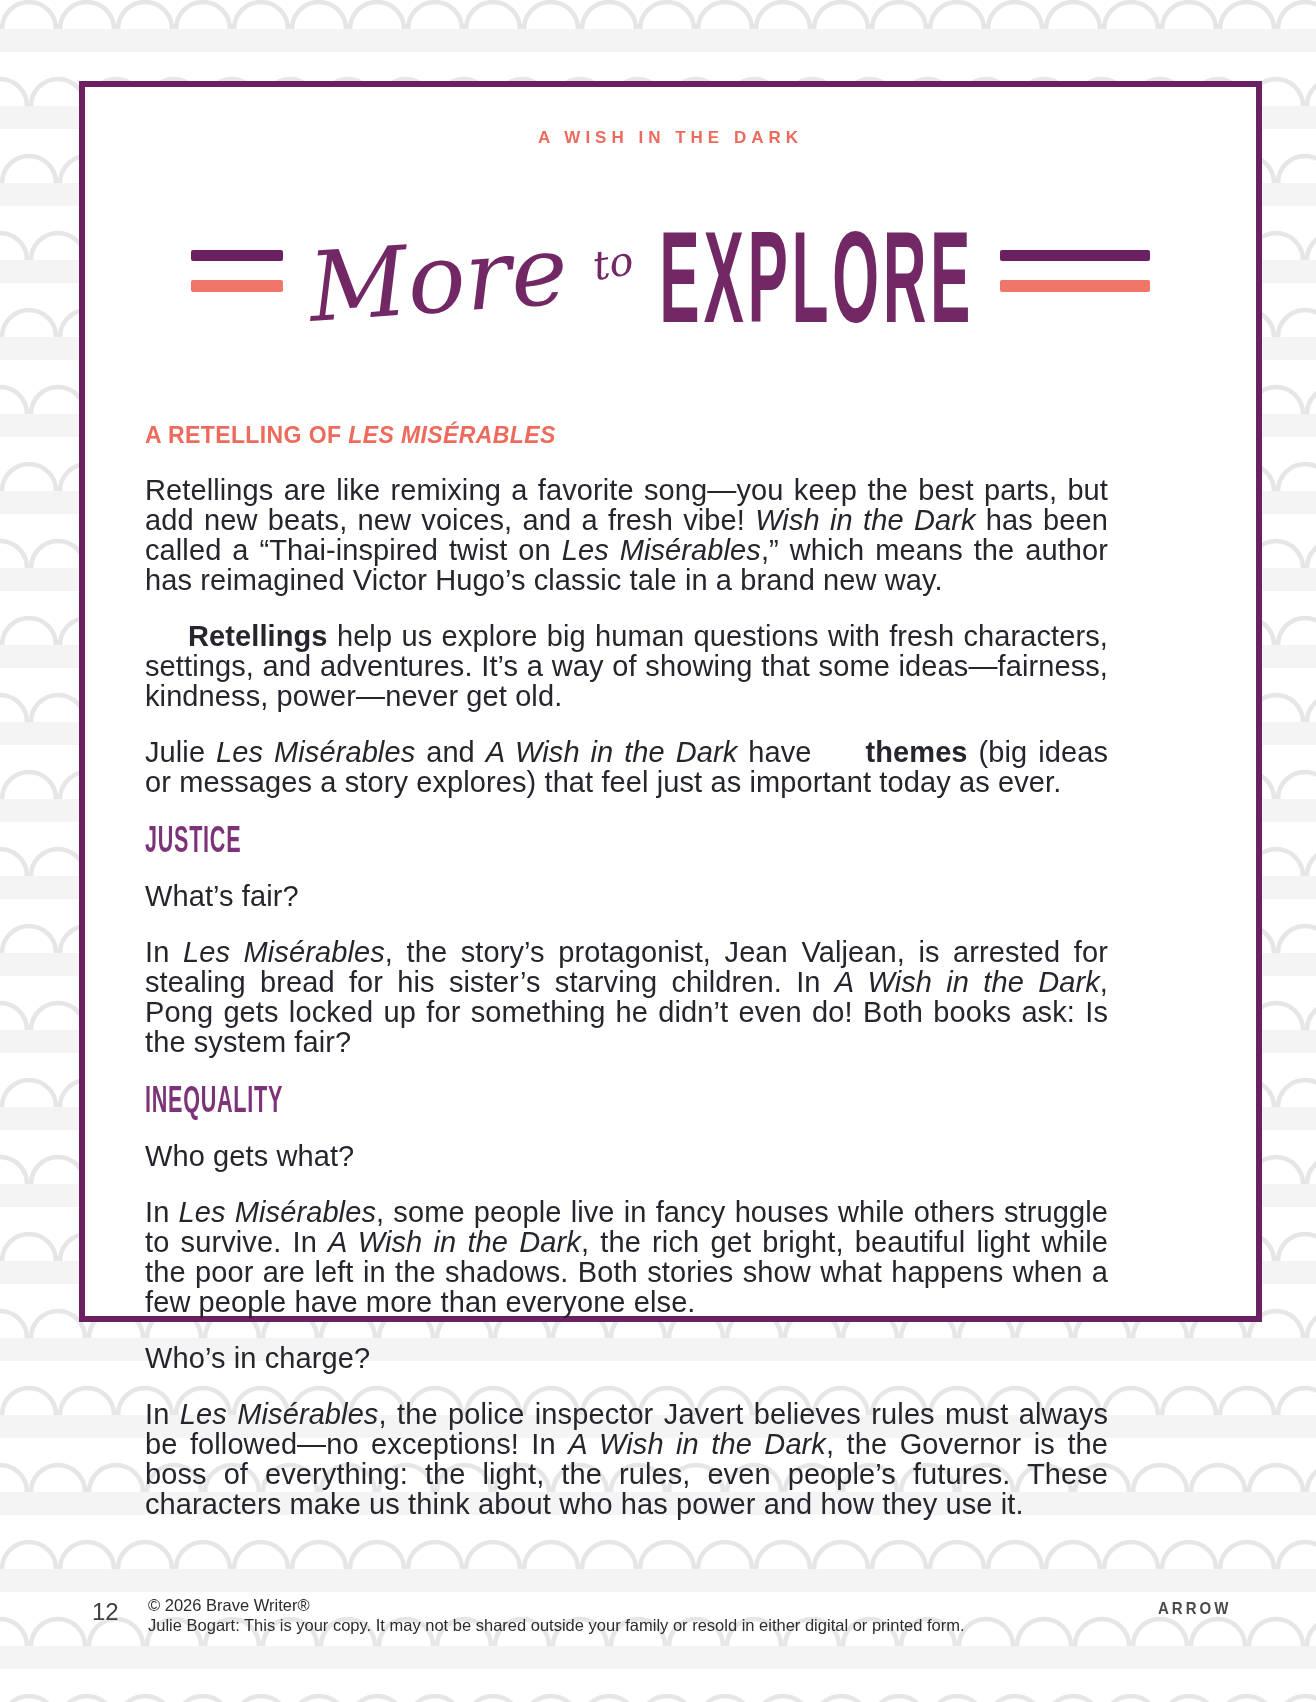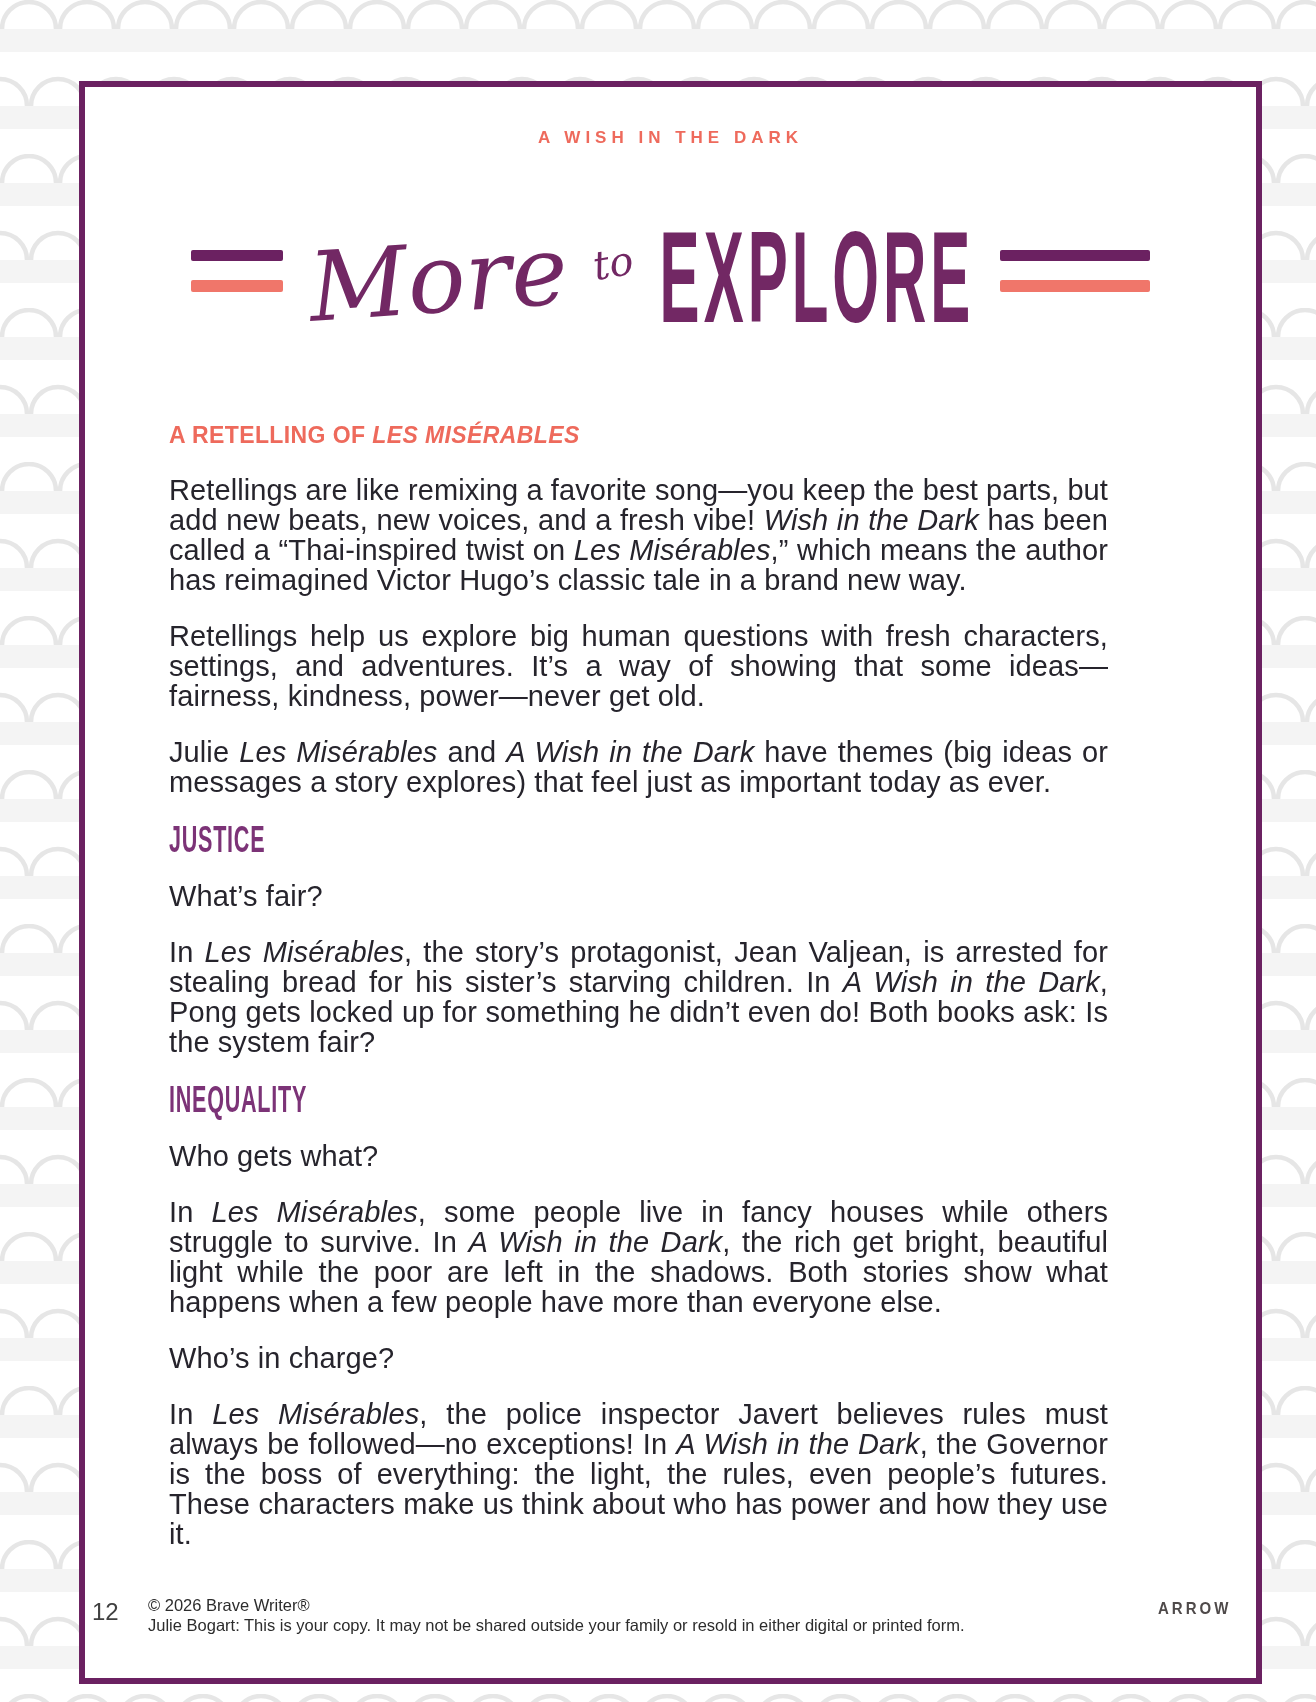--- a/index.html
+++ b/index.html
@@ -4,21 +4,21 @@
 <style>
   html,body{margin:0;padding:0;}
   body{
     width:1316px;height:1702px;position:relative;overflow:hidden;
     background:#ffffff;
     font-family:"Liberation Sans",sans-serif;
   }
   .bg{position:absolute;left:0;top:0;z-index:0;}
   
   .card{
-    position:absolute;left:79px;top:81px;width:1183px;height:1603px;
+    position:absolute;left:79px;top:81px;width:1183px;height:1241px;
     box-sizing:border-box;background:#ffffff;border:6px solid #6b2161;z-index:1;
   }
   .book-title{
     padding-top:41px;text-align:center;
     font-size:17px;font-weight:700;letter-spacing:5px;color:#ee6a5c;
   }
   
   .title-row{
     margin-top:46px;height:170px;
     display:flex;align-items:center;justify-content:center;gap:26px;
@@ -36,37 +36,37 @@
   .t-to{
     font-family:"DejaVu Serif",serif;font-style:italic;
     font-size:40px;color:#722864;
     display:inline-block;transform:translateY(-16px) rotate(-10deg);
   }
   .t-explore{
     display:inline-block;font-size:60px;font-weight:700;letter-spacing:4px;
     color:#722864;line-height:1;transform:scaleY(2.15);transform-origin:center;
   }
   
-  .article{padding:58px 148px 0 84px;color:#26242c;}
+  .article{padding:58px 148px 0 60px;color:#26242c;}
   .sec-heading{
     font-size:23px;font-weight:700;color:#ee6a5c;letter-spacing:0.4px;
     margin:0 0 26px 0;
   }
   .article p{
     font-size:29px;line-height:30px;margin:0 0 26px 0;
     text-align:justify;letter-spacing:0.1px;
   }
   .article p.question{text-align:left;}
   .theme-head{margin:30px 0 16px 0;height:38px;}
   .theme-head span{
     display:inline-block;font-size:30px;font-weight:700;letter-spacing:1px;
     color:#7c3377;transform:scale(0.72,1.26);transform-origin:left bottom;
   }
   .it{font-style:italic;}
-  .bd{font-weight:400;}
+  .bd{font-weight:700;margin-left:43px;}
   
   .page-number{
     position:absolute;left:92px;top:1598px;z-index:1;
     font-size:24px;color:#404040;
   }
   .footer-copy{
     position:absolute;left:148px;top:1596px;z-index:1;
     font-size:16.5px;line-height:19.5px;color:#2c2c2c;
   }
   .brand{

